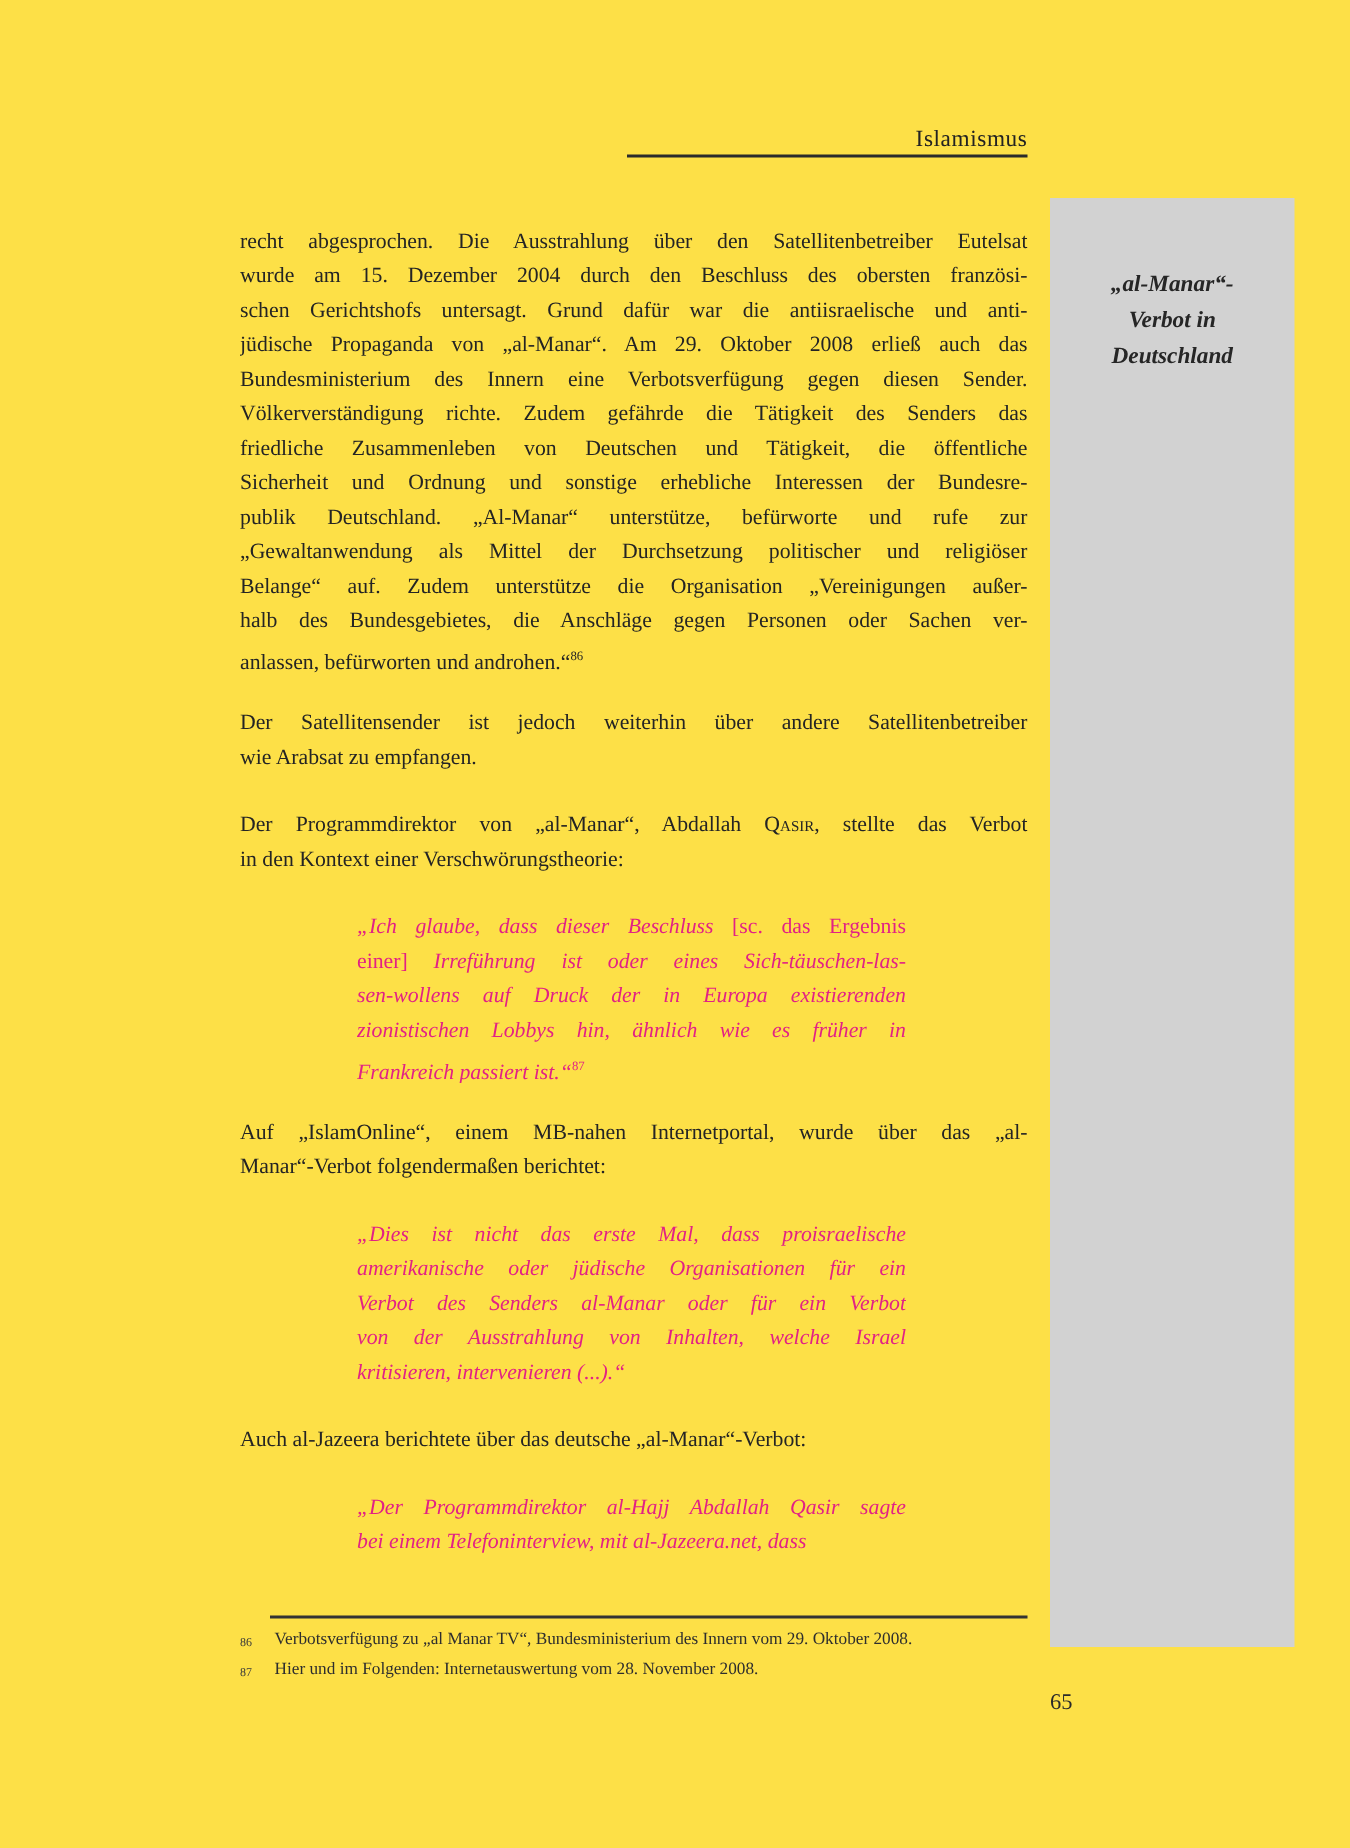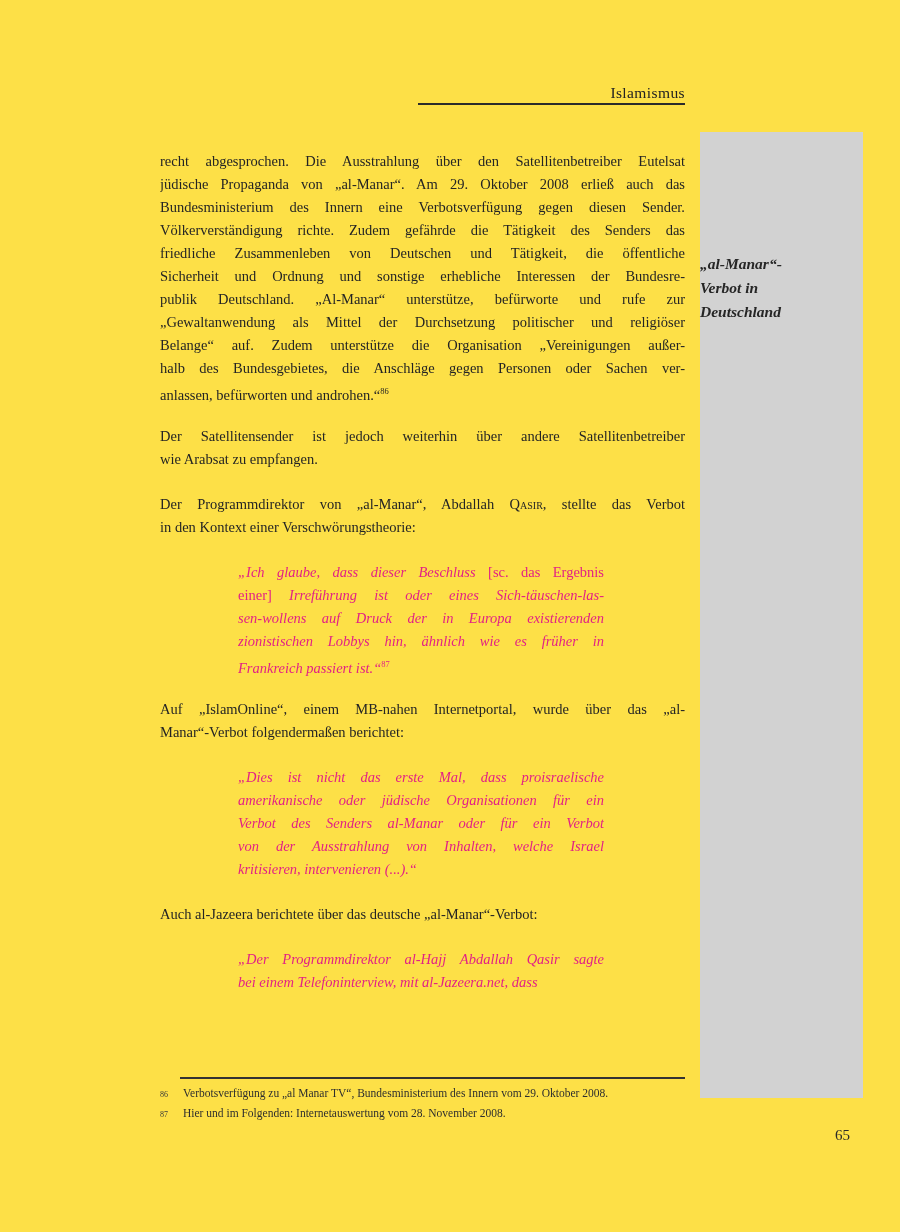--- a/index.html
+++ b/index.html
@@ -14,21 +14,21 @@
     text-align:right;font-size:15.5px;letter-spacing:.4px;color:#222;
   }
   .header-rule{
     position:absolute;left:418px;top:103px;width:267px;height:2px;background:#2b2b2b;
   }
   .sidebar{
     position:absolute;left:700px;top:132px;width:163px;height:966px;
     background:var(--gray);
   }
   .sidebar-note{
-    padding-top:120px;text-align:left;font-weight:bold;font-style:italic;
+    padding-top:46px;text-align:center;font-weight:bold;font-style:italic;
     font-size:15.5px;line-height:24px;color:#262626;
   }
   .main{
     position:absolute;left:160px;top:150px;width:525px;
     font-size:14.5px;line-height:23px;
   }
   .block{margin:0 0 22px 0;}
   .block.quote{margin-left:78px;margin-right:81px;color:var(--pink);font-style:italic;}
   .line{
     text-align:justify;text-align-last:justify;-moz-text-align-last:justify;
@@ -43,21 +43,21 @@
     position:absolute;left:180px;top:1077px;width:505px;height:1.5px;background:#333;
   }
   .footnotes{
     position:absolute;left:160px;top:1084px;width:525px;
     font-size:11.5px;line-height:18px;color:#2e2e2e;
   }
   .fn-row{display:flex;}
   .fn-marker{width:23px;font-size:8px;padding-top:2px;color:#3a3a3a;}
   .fn-text{flex:1;}
   .page-number{
-    position:absolute;left:700px;top:1127px;width:150px;text-align:right;
+    position:absolute;left:700px;top:1127px;width:150px;text-align:left;
     font-size:15px;color:#2a2a2a;
   }
 </style>
 </head>
 <body>
 
 <div class="page" style="--pink: #e22185; --gray: #d2d2d2; color: rgb(36, 36, 36);">
 
   <div class="header-title">Islamismus</div>
   <div class="header-rule"></div>
@@ -66,20 +66,22 @@
     <div class="sidebar-note">
       <div>„al-Manar“-</div>
       <div>Verbot in</div>
       <div>Deutschland</div>
     </div>
   </div>
 
   <div class="main">
       <div class="block body">
         <div class="line"><span class="seg">recht abgesprochen. Die Ausstrahlung über den Satellitenbetreiber Eutelsat</span></div>
+        <div class="line"><span class="seg">wurde am 15. Dezember 2004 durch den Beschluss des obersten französi-</span></div>
+        <div class="line"><span class="seg">schen Gerichtshofs untersagt. Grund dafür war die antiisraelische und anti-</span></div>
         <div class="line"><span class="seg">jüdische Propaganda von „al-Manar“. Am 29. Oktober 2008 erließ auch das</span></div>
         <div class="line"><span class="seg">Bundesministerium des Innern eine Verbotsverfügung gegen diesen Sender.</span></div>
         <div class="line"><span class="seg">Völkerverständigung richte. Zudem gefährde die Tätigkeit des Senders das</span></div>
         <div class="line"><span class="seg">friedliche Zusammenleben von Deutschen und Tätigkeit, die öffentliche</span></div>
         <div class="line"><span class="seg">Sicherheit und Ordnung und sonstige erhebliche Interessen der Bundesre-</span></div>
         <div class="line"><span class="seg">publik Deutschland. „Al-Manar“ unterstütze, befürworte und rufe zur</span></div>
         <div class="line"><span class="seg i">„Gewaltanwendung als Mittel der Durchsetzung politischer und religiöser</span></div>
         <div class="line"><span class="seg i">Belange“</span><span class="seg"> auf. Zudem unterstütze die Organisation </span><span class="seg i">„Vereinigungen außer-</span></div>
         <div class="line"><span class="seg i">halb des Bundesgebietes, die Anschläge gegen Personen oder Sachen ver-</span></div>
         <div class="line last"><span class="seg i">anlassen, befürworten und androhen.“</span><span class="seg sup">86</span></div>

